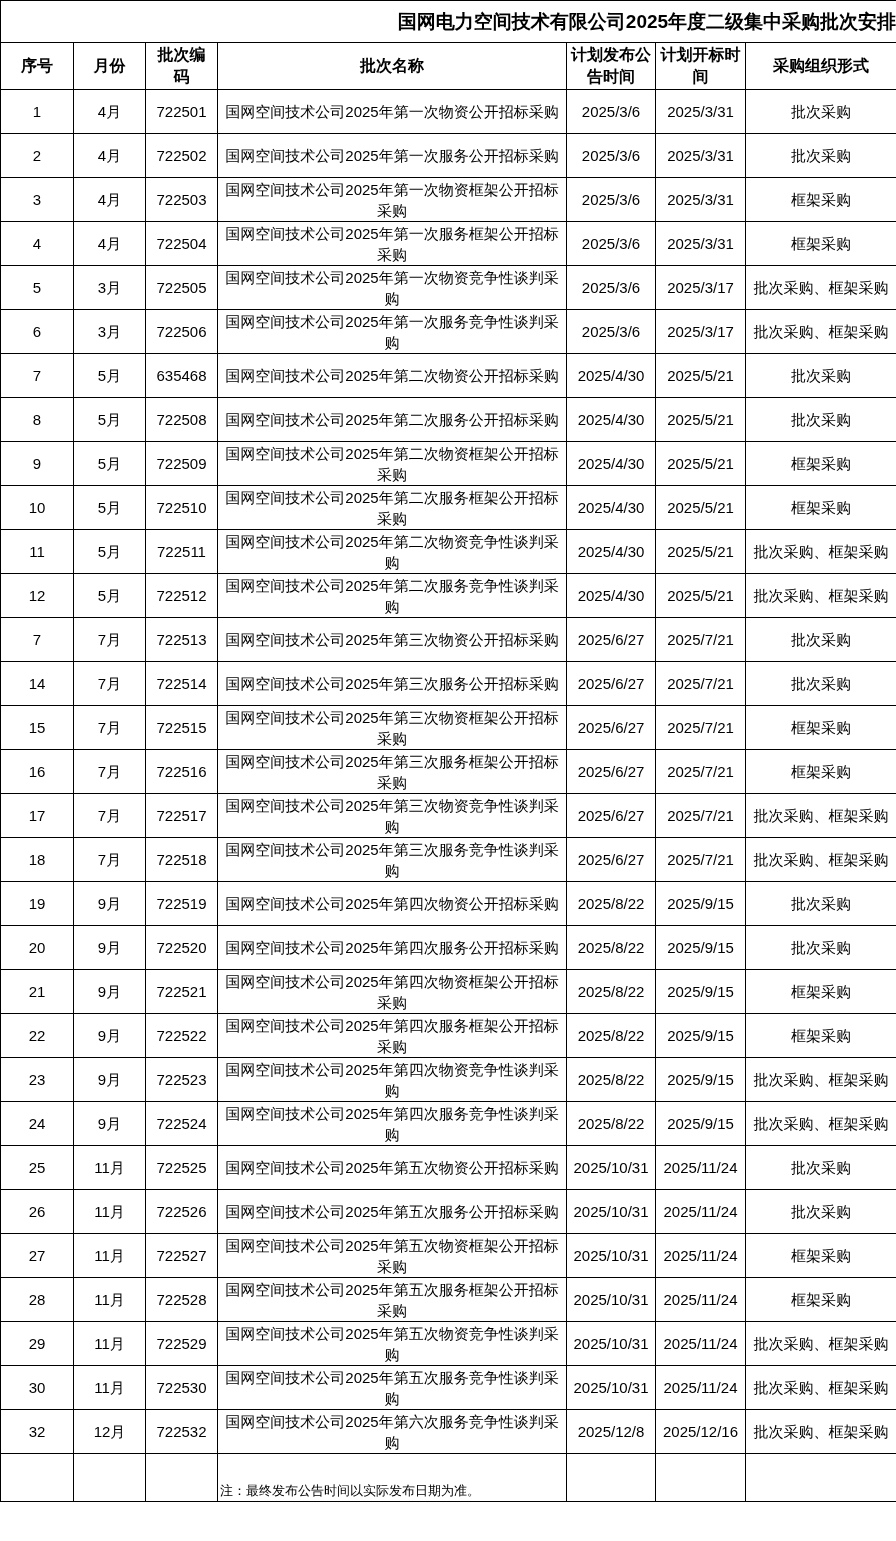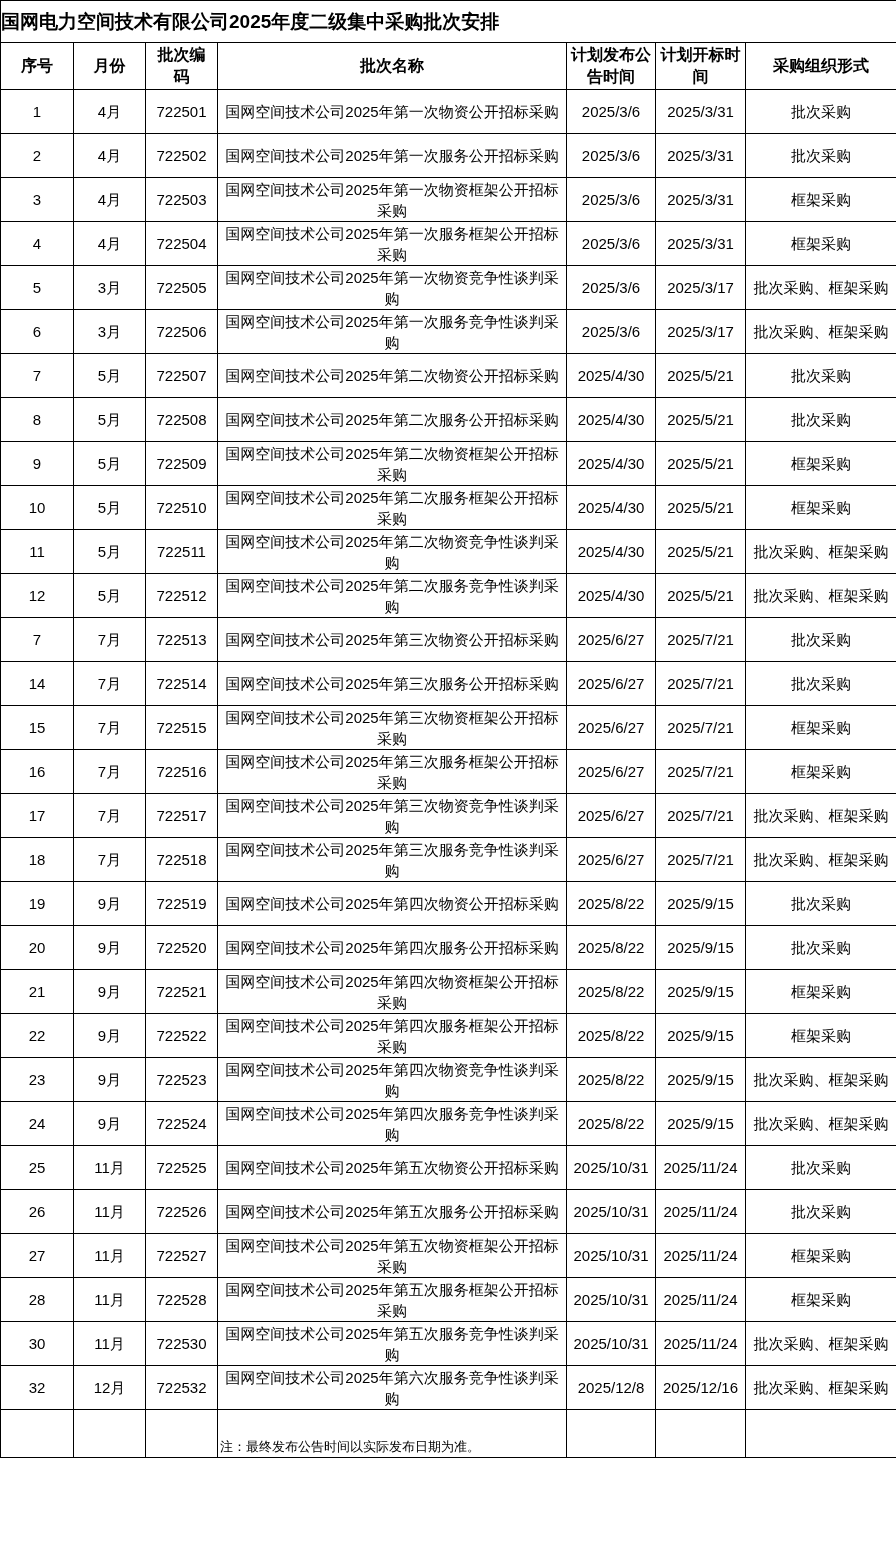--- a/index.html
+++ b/index.html
@@ -24,21 +24,21 @@
     border: 1px solid #000000;
     overflow: hidden;
     color: #000000;
     background: #ffffff;
   }
   
   tr.title-row { height: 42px; }
   td.title-cell {
     font-size: 19px;
     font-weight: bold;
-    text-align: left;
+    text-align: right;
     vertical-align: middle;
     padding: 0;
   }
   
   tr.header-row { height: 47px; }
   tr.header-row th {
     font-size: 16px;
     font-weight: bold;
     text-align: center;
     vertical-align: middle;
@@ -150,21 +150,21 @@
         <td>3月</td>
         <td>722506</td>
         <td>国网空间技术公司2025年第一次服务竞争性谈判采购</td>
         <td>2025/3/6</td>
         <td>2025/3/17</td>
         <td>批次采购、框架采购</td>
       </tr>
       <tr class="data-row">
         <td>7</td>
         <td>5月</td>
-        <td>722507</td>
+        <td>635468</td>
         <td>国网空间技术公司2025年第二次物资公开招标采购</td>
         <td>2025/4/30</td>
         <td>2025/5/21</td>
         <td>批次采购</td>
       </tr>
       <tr class="data-row">
         <td>8</td>
         <td>5月</td>
         <td>722508</td>
         <td>国网空间技术公司2025年第二次服务公开招标采购</td>
@@ -344,20 +344,29 @@
         <td>框架采购</td>
       </tr>
       <tr class="data-row">
         <td>28</td>
         <td>11月</td>
         <td>722528</td>
         <td>国网空间技术公司2025年第五次服务框架公开招标采购</td>
         <td>2025/10/31</td>
         <td>2025/11/24</td>
         <td>框架采购</td>
+      </tr>
+      <tr class="data-row">
+        <td>29</td>
+        <td>11月</td>
+        <td>722529</td>
+        <td>国网空间技术公司2025年第五次物资竞争性谈判采购</td>
+        <td>2025/10/31</td>
+        <td>2025/11/24</td>
+        <td>批次采购、框架采购</td>
       </tr>
       <tr class="data-row">
         <td>30</td>
         <td>11月</td>
         <td>722530</td>
         <td>国网空间技术公司2025年第五次服务竞争性谈判采购</td>
         <td>2025/10/31</td>
         <td>2025/11/24</td>
         <td>批次采购、框架采购</td>
       </tr>

